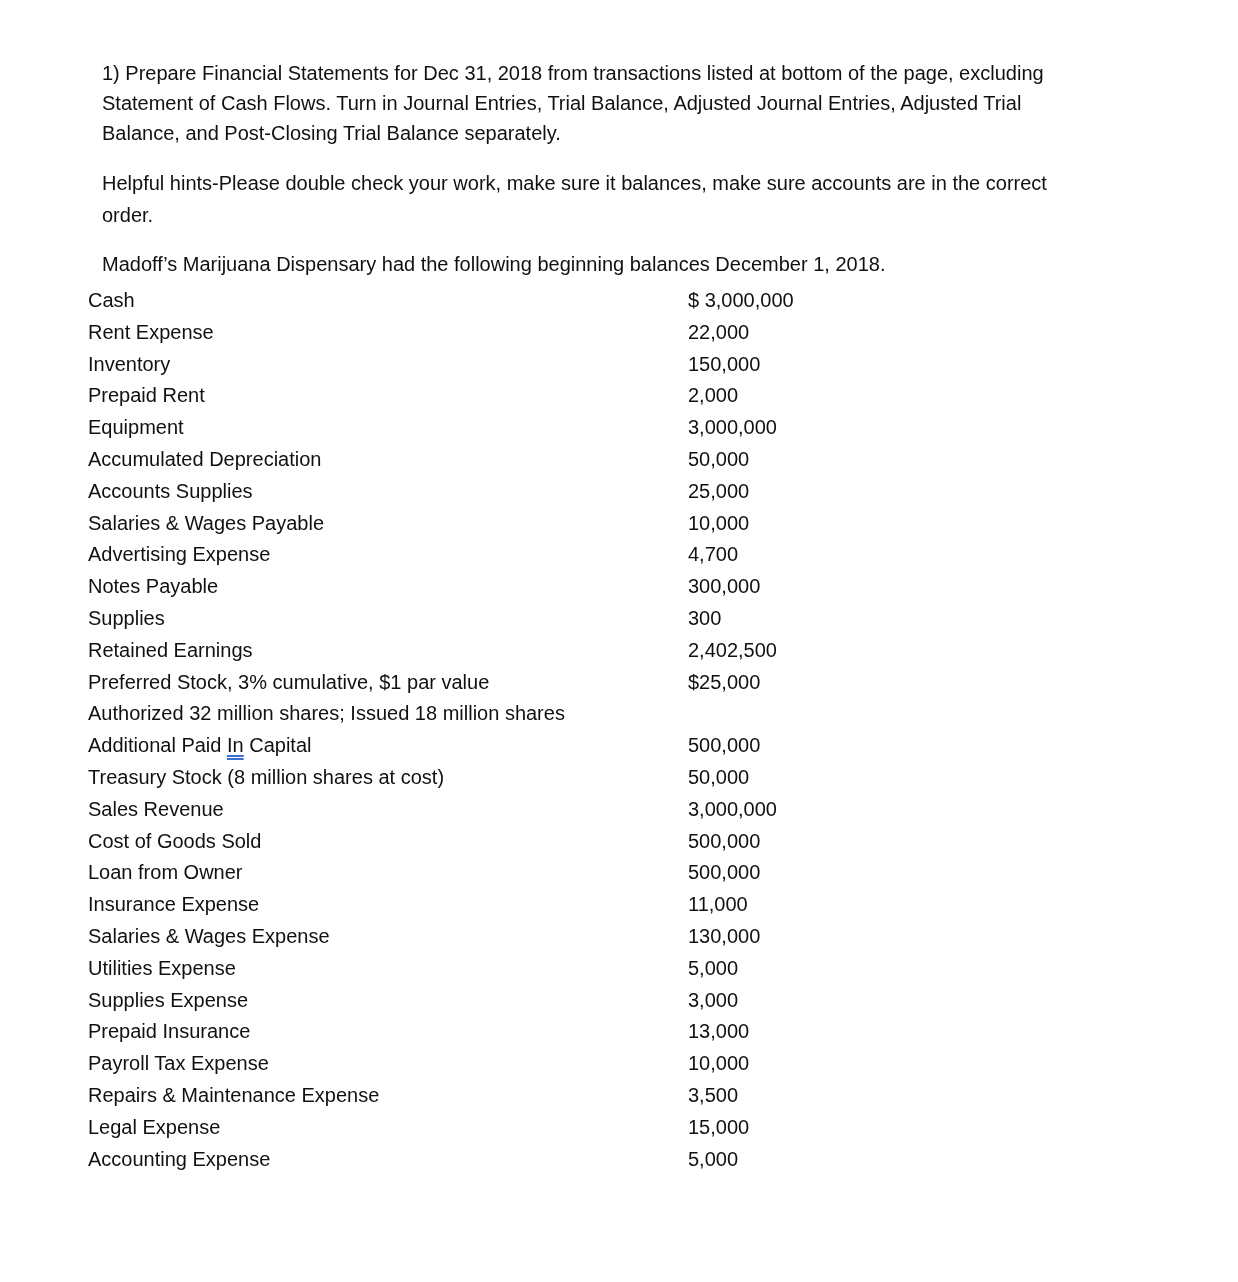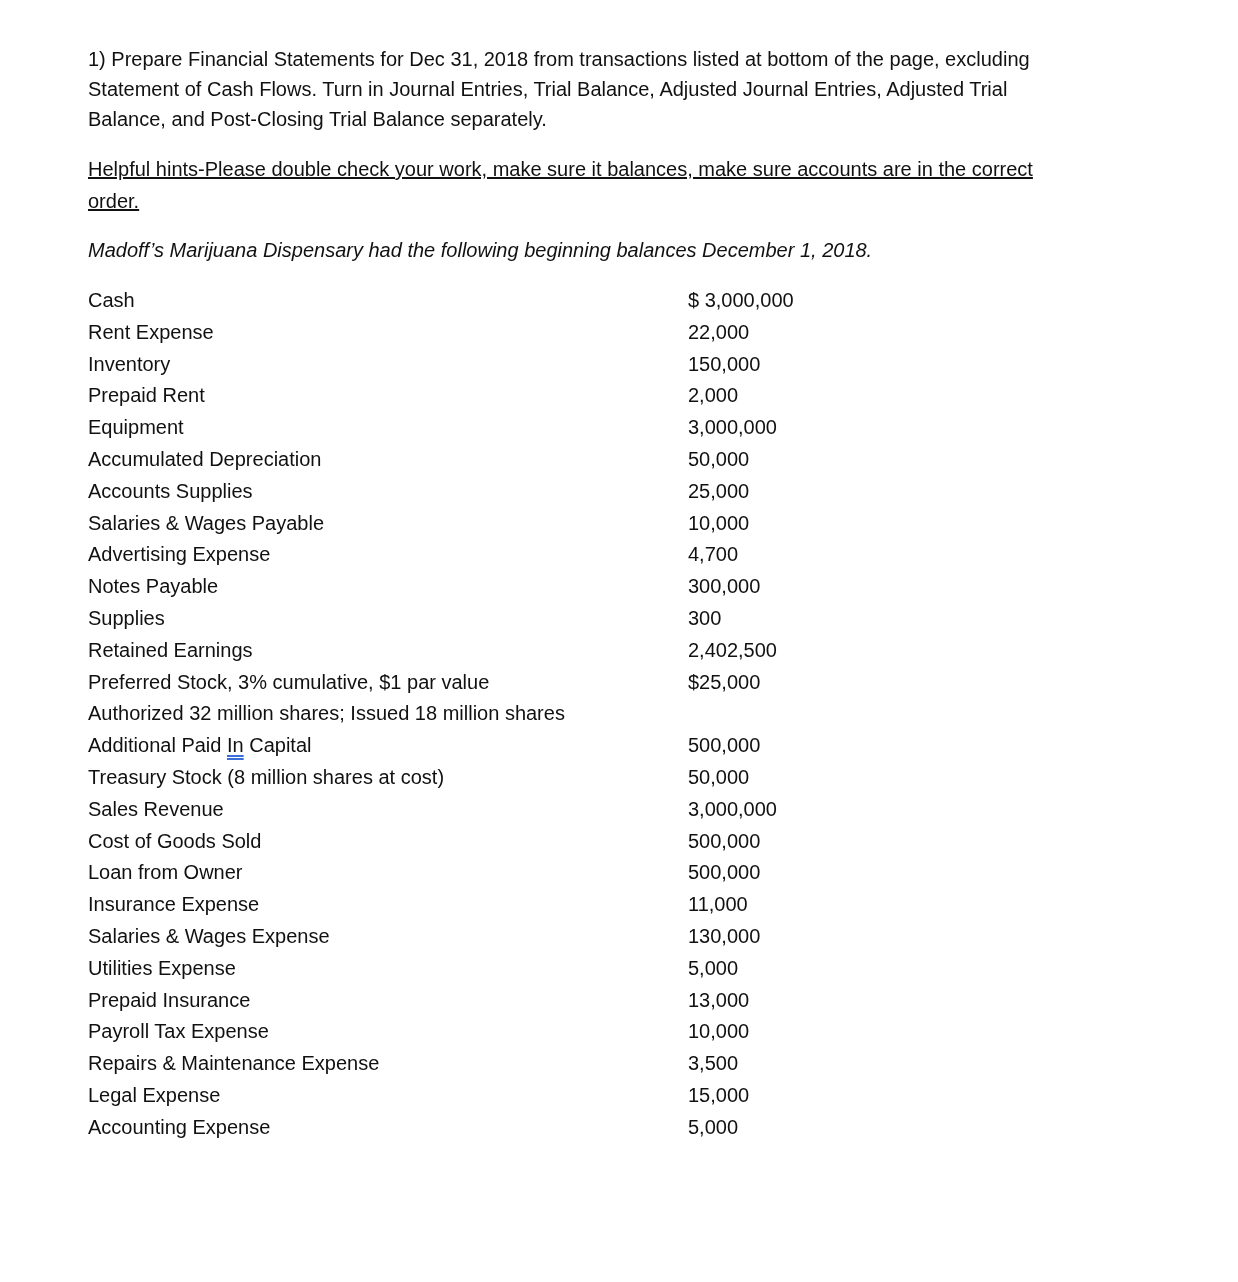--- a/index.html
+++ b/index.html
@@ -3,25 +3,25 @@
 <meta charset="utf-8">
 <style>
   html, body { margin: 0; padding: 0; background: #ffffff; }
   body {
     width: 1238px; height: 1282px; position: relative; overflow: hidden;
     font-family: "Liberation Sans", "DejaVu Sans", sans-serif;
     color: #111111;
   }
   .para {
     position: absolute; left: 88px; width: 1000px;
-    font-size: 20px; line-height: 30px; margin: 0;
+    font-size: 20px; line-height: 30px; margin: 14px;
   }
   #p1 { top: 44px; }
-  #p2 { top: 153px; line-height: 32px; text-decoration: underline; }
-  #p3 { top: 235px; font-style: italic; }
+  #p2 { top: 153px; line-height: 32px; }
+  #p3 { top: 235px; }
   .rows { position: absolute; left: 88px; top: 285px; width: 900px; }
   .row {
     position: relative; height: 31.8px; font-size: 20px; line-height: 31.8px;
     white-space: nowrap;
   }
   .row .label { position: absolute; left: 0; }
   .row .amount { position: absolute; left: 600px; }
   .squiggle {
     text-decoration: underline double #3a6fd8;
     text-underline-offset: 3px;
@@ -117,20 +117,24 @@
   </div>
   <div class="row">
     <span class="label">Salaries &amp; Wages Expense</span>
     <span class="amount">130,000</span>
   </div>
   <div class="row">
     <span class="label">Utilities Expense</span>
     <span class="amount">5,000</span>
   </div>
   <div class="row">
+    <span class="label">Supplies Expense</span>
+    <span class="amount">3,000</span>
+  </div>
+  <div class="row">
     <span class="label">Prepaid Insurance</span>
     <span class="amount">13,000</span>
   </div>
   <div class="row">
     <span class="label">Payroll Tax Expense</span>
     <span class="amount">10,000</span>
   </div>
   <div class="row">
     <span class="label">Repairs &amp; Maintenance Expense</span>
     <span class="amount">3,500</span>

